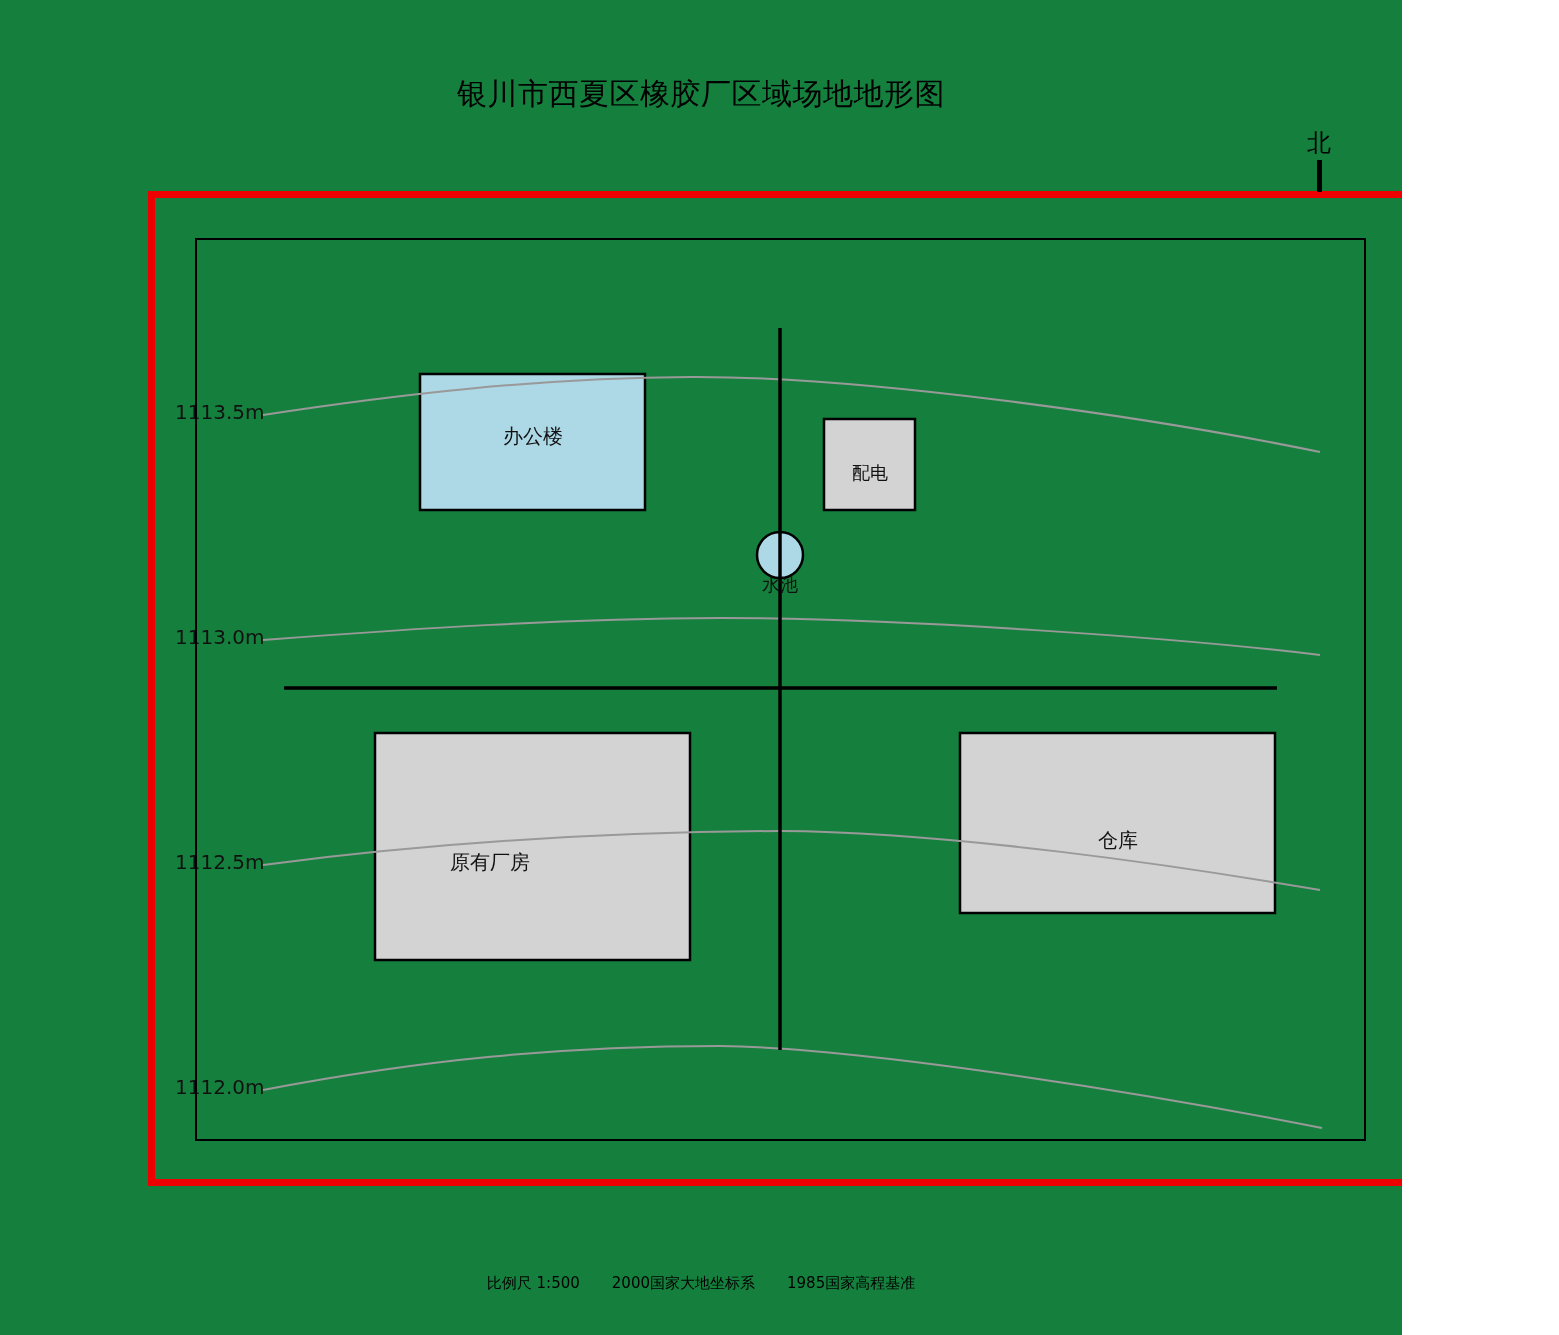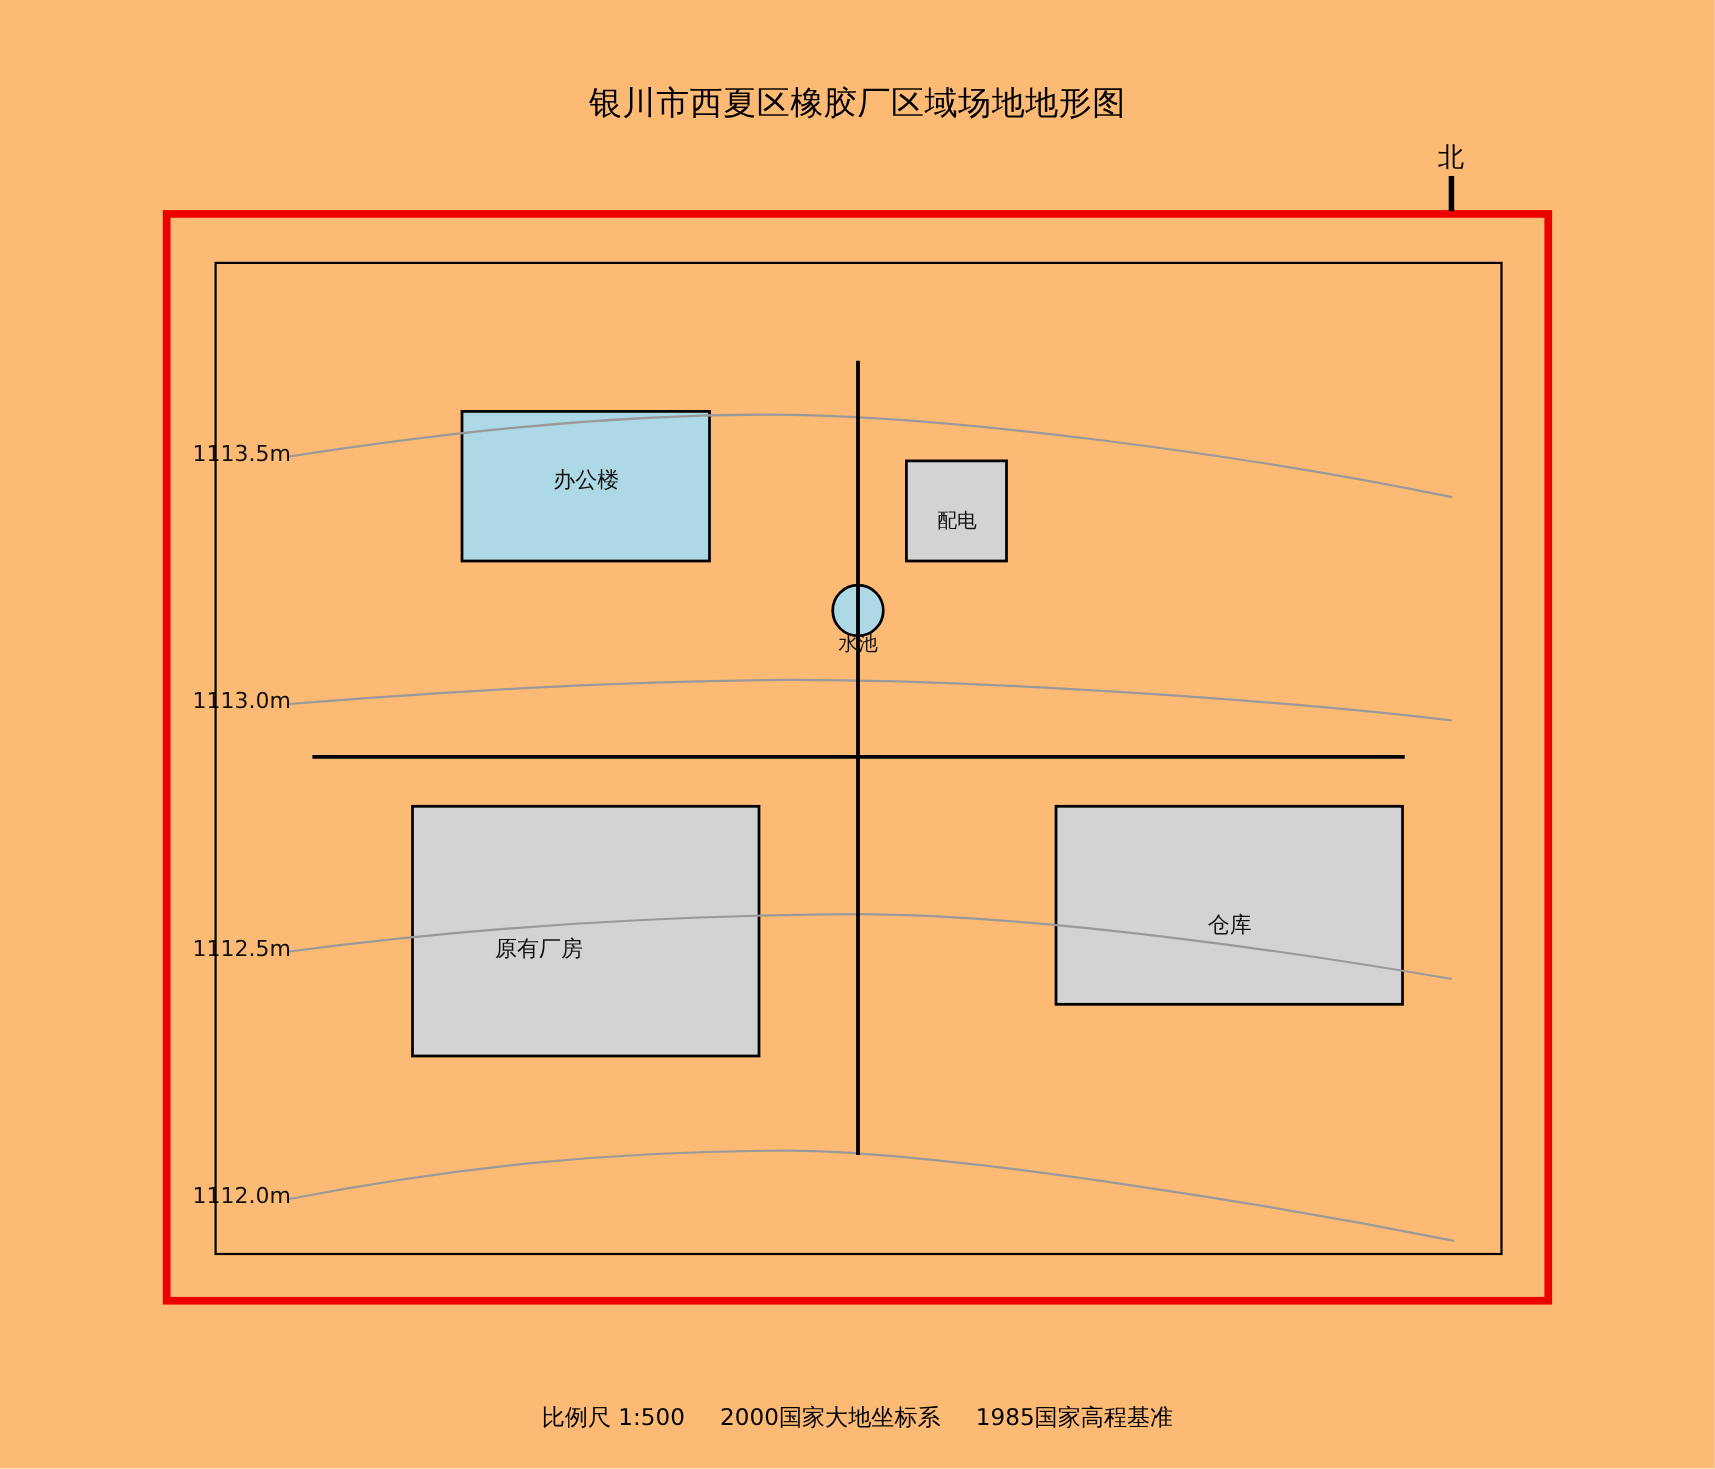--- a/index.html
+++ b/index.html
@@ -3,23 +3,23 @@
 <meta charset="utf-8">
 <style>
   html, body {
     margin: 0;
     padding: 0;
     background: #ffffff;
     font-family: "DejaVu Sans", sans-serif;
   }
   #canvas {
     position: relative;
-    width: 1559px;
+    width: 1402px;
     height: 1335px;
-    background: #fdba74;
+    background: #15803d;
     overflow: hidden;
   }
   .map-title {
     position: absolute;
     left: 0;
     right: 0;
     top: 74px;
     text-align: center;
     font-size: 30px;
     letter-spacing: 0.5px;
@@ -40,21 +40,21 @@
     top: 0;
   }
   .footer-note {
     position: absolute;
     left: 0;
     right: 0;
     top: 1274px;
     display: flex;
     justify-content: center;
     gap: 32px;
-    font-size: 21px;
+    font-size: 15px;
     color: #000000;
   }
   .contour-label-text {
     font-size: 20px;
     fill: #111111;
   }
   .feature-label-text {
     fill: #111111;
   }
 </style>

